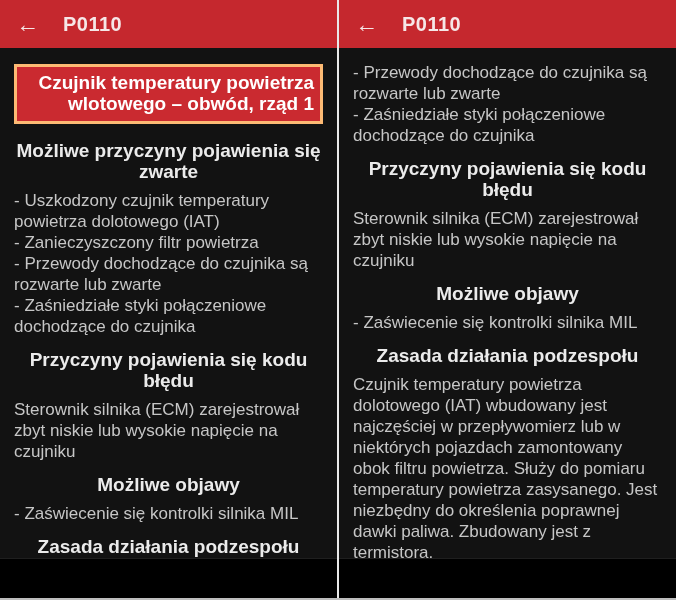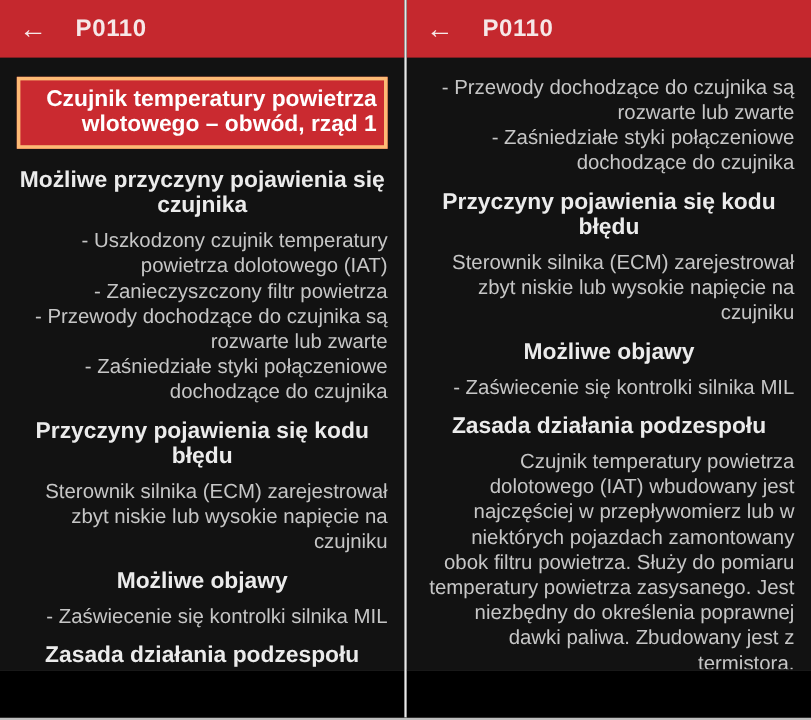--- a/index.html
+++ b/index.html
@@ -79,21 +79,20 @@
     line-height:21px;
     margin:12px 0 8px 0;
     text-align:center;
   }
   .sect-body{
     font-size:17px;font-weight:400;
     color:var(--body-text,#c6c6c6);
     line-height:21px;
     white-space:pre-line;
     margin:0 0 2px 0;
-    text-align:right;
   }
   .descbox + .sect-heading{margin-top:16px;}
   .navbar{
     flex:0 0 40px;height:40px;
     background:var(--navbar-bg,#000);
     border-top:1px solid #1f1f1f;
   }
 </style>
 </head>
 <body>
@@ -101,21 +100,21 @@
 <div class="screen">
 
   <section class="panel">
     <header class="appbar">
       <span class="back">←</span>
       <h1 class="title">P0110</h1>
     </header>
     <div class="content">
       <div class="descbox">Czujnik temperatury powietrza wlotowego – obwód, rząd 1</div>
 
-      <h2 class="sect-heading">Możliwe przyczyny pojawienia się czujnika</h2>
+      <h2 class="sect-heading">Możliwe przyczyny pojawienia się zwarte</h2>
       <p class="sect-body">- Uszkodzony czujnik temperatury powietrza dolotowego (IAT)
 - Zanieczyszczony filtr powietrza
 - Przewody dochodzące do czujnika są rozwarte lub zwarte
 - Zaśniedziałe styki połączeniowe dochodzące do czujnika</p>
 
       <h2 class="sect-heading">Przyczyny pojawienia się kodu błędu</h2>
       <p class="sect-body">Sterownik silnika (ECM) zarejestrował zbyt niskie lub wysokie napięcie na czujniku</p>
 
       <h2 class="sect-heading">Możliwe objawy</h2>
       <p class="sect-body">- Zaświecenie się kontrolki silnika MIL</p>

